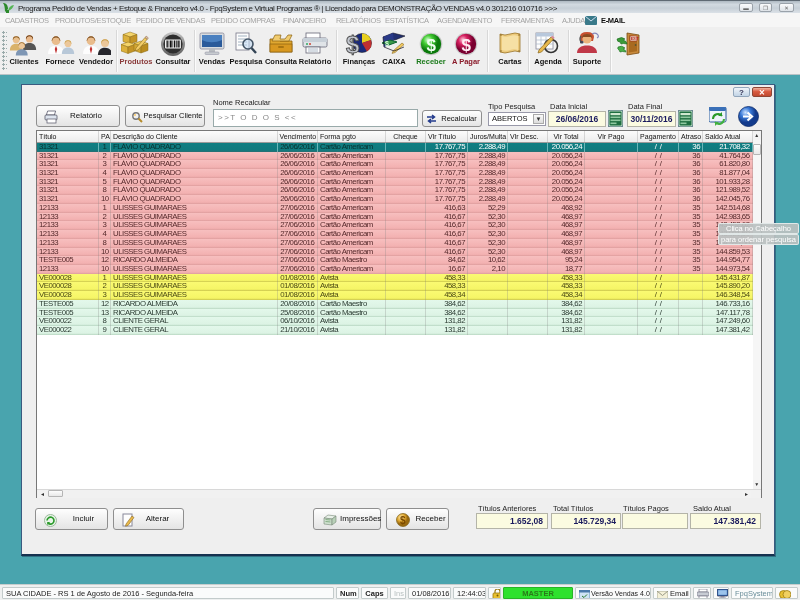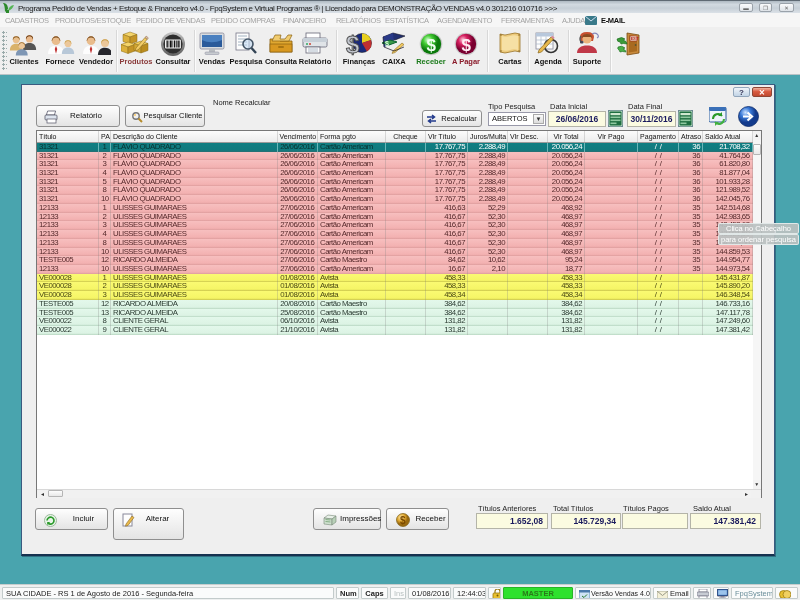--- a/index.html
+++ b/index.html
@@ -316,20 +316,21 @@
       </svg>
   </div>
   <div class="ab btn" style="left:103px;top:20px;width:80px;height:22px;line-height:20px;padding-left:16px;font-size:7.5px;white-space:nowrap">Pesquisar Cliente
      <svg class="ab" style="left:5px;top:5px" width="13" height="12" viewBox="0 0 13 12">
         <circle cx="5" cy="5" r="3.2" fill="none" stroke="#777" stroke-width="1.4"></circle>
         <line x1="7.5" y1="7.5" x2="11" y2="11" stroke="#b58b2a" stroke-width="2"></line>
         <circle cx="4" cy="4" r="1" fill="#fc6"></circle>
       </svg>
   </div>
   <div class="lab7" style="left:191px;top:13px">Nome Recalcular</div>
+  <div class="ab" style="left:191px;top:24px;width:205px;height:18px;background:#fff;border:1px solid #9aa;font-size:8px;color:#888;line-height:16px;padding-left:4px;letter-spacing:1.5px">&gt;&gt;T O D O S &lt;&lt;</div>
 
   <div class="ab btn" style="left:400px;top:25px;width:60px;height:17px;line-height:15px;padding-left:14px;font-size:7.5px">Recalcular
      <svg class="ab" style="left:3px;top:3px" width="11" height="10" viewBox="0 0 11 10">
         <path d="M1 3 h7 M6 1 l2.5 2 L6 5" stroke="#223a8c" stroke-width="1.5" fill="none"></path>
         <path d="M10 7 h-7 M5 5 l-2.5 2 L5 9" stroke="#223a8c" stroke-width="1.5" fill="none"></path>
       </svg>
   </div>
   <div class="lab7" style="left:466px;top:17px">Tipo  Pesquisa</div>
   <div class="ab" style="left:466px;top:27px;width:58px;height:14px;background:#fff;border:1px solid #99a;font-size:7.5px;line-height:12px;padding-left:3px;color:#111">ABERTOS
     <span class="ab" style="right:1px;top:1px;width:11px;height:10px;background:linear-gradient(#fafafa,#dcdcdc);border:1px solid #aaa;font-size:6px;line-height:9px;text-align:center;color:#333">▼</span>
@@ -408,21 +409,21 @@
       <div class="thumb" style="left:11px;top:0.5px;width:15px;height:7px"></div>
       <div class="sbtn" style="left:705px;top:1px;width:9px;height:7px;font-size:5px;line-height:7px">►</div>
     </div>
   </div>
 
   <div class="ab btn" style="left:13px;top:423px;width:73px;height:22px;line-height:20px;padding-left:24px;white-space:nowrap"><svg class="ab" style="left:8px;top:5px" width="13" height="13" viewBox="0 0 13 13">
         <circle cx="6.5" cy="6.5" r="6" fill="#e8f4e8" stroke="#9ab89a"></circle>
         <path d="M3 6.5 a3.5 3.5 0 1 1 1 2.6" stroke="#2a9a2a" stroke-width="1.6" fill="none"></path>
         <path d="M3.2 11 v-3 h3z" fill="#2a9a2a"></path>
       </svg>Incluir</div>
-  <div class="ab btn" style="left:91px;top:423px;width:71px;height:32px;line-height:20px;padding-left:18px;white-space:nowrap"><svg class="ab" style="left:8px;top:4px" width="13" height="14" viewBox="0 0 13 14">
+  <div class="ab btn" style="left:91px;top:423px;width:71px;height:22px;line-height:20px;padding-left:18px;white-space:nowrap"><svg class="ab" style="left:8px;top:4px" width="13" height="14" viewBox="0 0 13 14">
         <rect x="1" y="1" width="9" height="12" fill="#fdfdfd" stroke="#889"></rect>
         <path d="M4 11 l6-8 2 1.5 -6 8 -2.5.7z" fill="#e8b84c" stroke="#8a6820" stroke-width=".6"></path>
       </svg>Alterar</div>
   <div class="ab btn" style="left:291px;top:423px;width:68px;height:22px;line-height:20px;padding-left:26px;white-space:nowrap"><svg class="ab" style="left:9px;top:5px" width="15" height="12" viewBox="0 0 15 12">
         <path d="M1 4 l4-3 8 1 -4 3z" fill="#e8f0e8" stroke="#787" stroke-width=".6"></path>
         <path d="M1 4 l8 1 v6 l-8-1z" fill="#cfe0cf" stroke="#787" stroke-width=".6"></path>
         <path d="M13 2 l-4 3 v6 l4-3z" fill="#b8d0b8" stroke="#787" stroke-width=".6"></path>
         <line x1="2.5" y1="5.5" x2="7.5" y2="6" stroke="#696" stroke-width=".7"></line>
         <line x1="2.5" y1="7.5" x2="7.5" y2="8" stroke="#696" stroke-width=".7"></line>
       </svg>Impressões</div>

